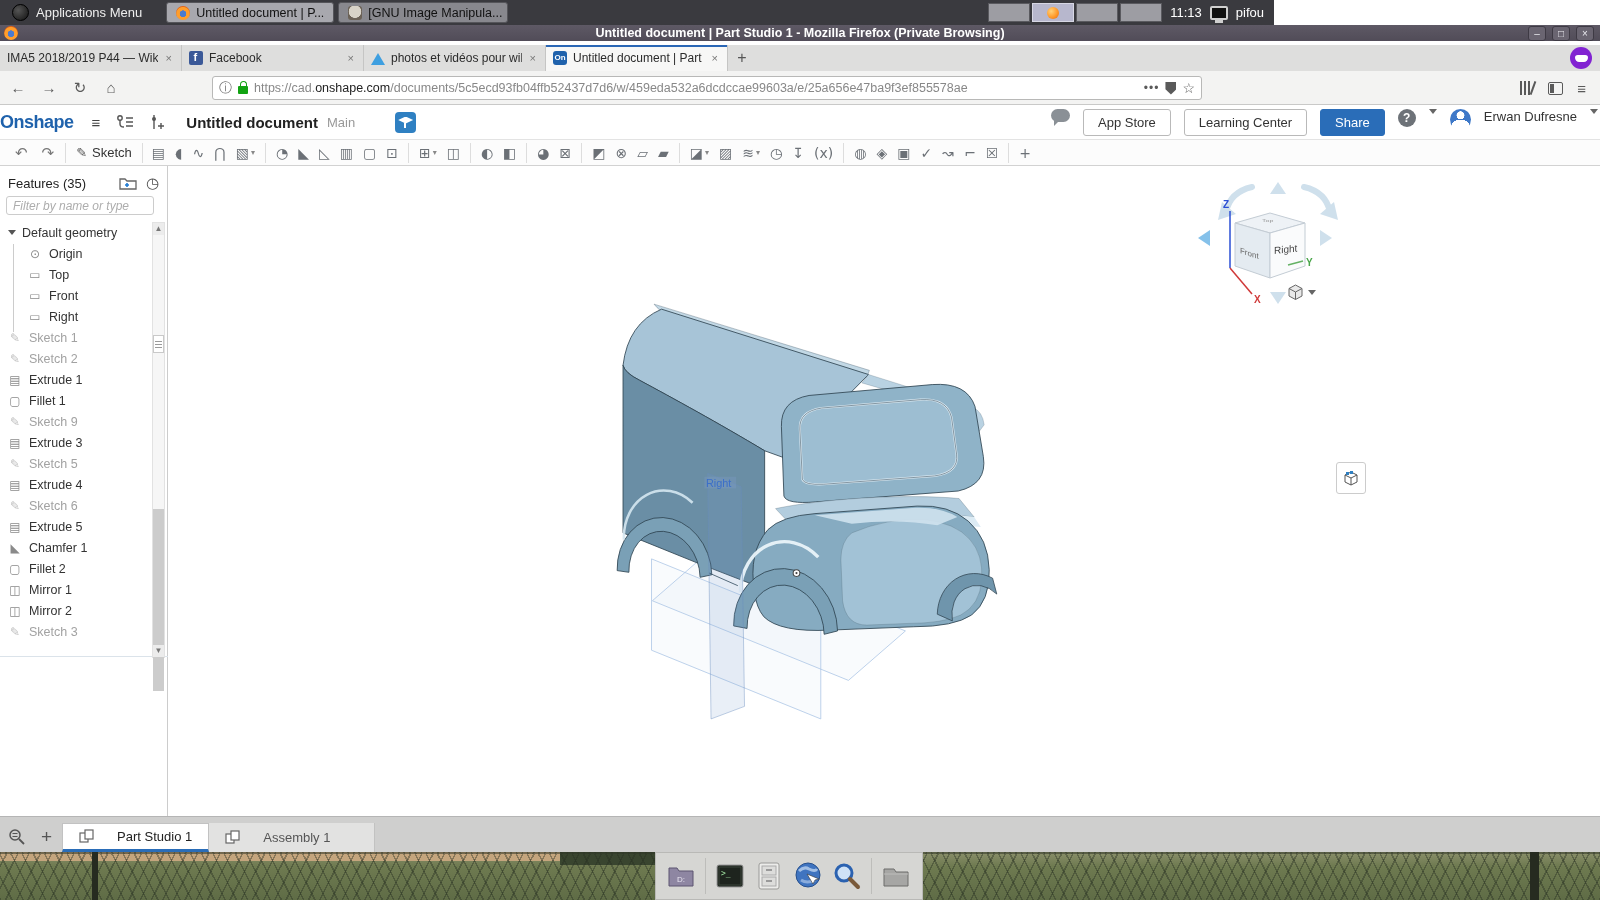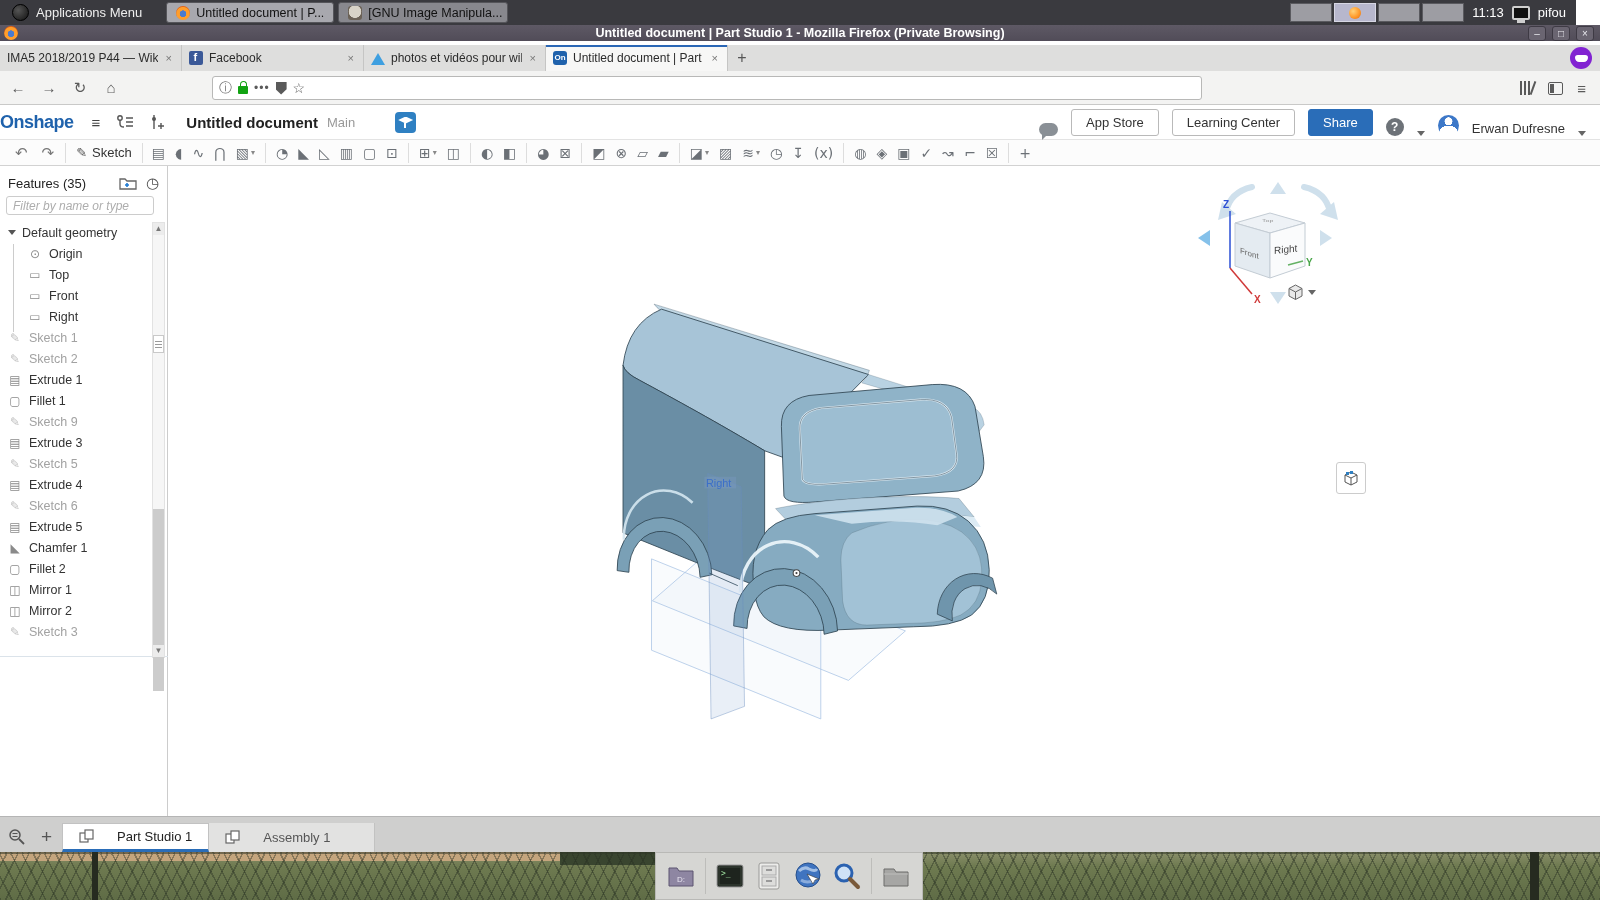--- a/index.html
+++ b/index.html
@@ -1,20 +1,20 @@
 <!DOCTYPE html>
 <html><head>
 <meta charset="utf-8">
 <style>
   *{box-sizing:border-box;margin:0;padding:0}
   body{margin:0;font-family:"Liberation Sans",sans-serif;background:#222}
   .screen{position:relative;width:1600px;height:900px;overflow:hidden;background:#fff}
 
   
-  .dpanel{position:absolute;left:0;top:0;width:1576px;height:25px;background:#3a3a3f;display:flex;align-items:center;color:#eee;font-size:13px}
+  .dpanel{position:absolute;left:0;top:0;width:1274px;height:25px;background:#3a3a3f;display:flex;align-items:center;color:#eee;font-size:13px}
   .appmenu{display:flex;align-items:center;gap:7px;padding:0 12px;height:100%}
   .appmenu .orb{width:17px;height:17px;border-radius:50%;background:radial-gradient(circle at 35% 35%,#555,#111);border:1px solid #000}
   .task-strip{display:flex;gap:4px;margin-left:12px}
   .taskbtn{display:flex;align-items:center;gap:6px;height:21px;padding:0 9px;border:1px solid #55555a;border-radius:3px;background:#88888e;color:#111;font-size:12.5px;max-width:170px;white-space:nowrap;overflow:hidden}
   .taskbtn.active{background:#a8a8ae}
   .tico{width:14px;height:14px;border-radius:50%;flex:none}
   .tico-ff{background:radial-gradient(circle at 50% 55%,#4a7bd0 0 30%,#ff9e2c 34% 60%,#e55e0e 70%)}
   .tico-gimp{border-radius:3px;background:radial-gradient(circle at 50% 40%,#d8d3c8 0 55%,#6b6257 60%)}
   .dright{margin-left:auto;display:flex;align-items:center;gap:8px;padding-right:6px}
   .pager{display:flex;gap:2px}
@@ -73,21 +73,21 @@
   
   .osheader{position:absolute;left:0;top:105px;width:1600px;height:35px;background:#fff;border-bottom:1px solid #e3e3e3;display:flex;align-items:center}
   .oslogo{color:#1f62ac;font-weight:bold;font-size:18px;margin-left:0;letter-spacing:-.5px}
   .oshico{color:#444;margin-left:18px;font-size:15px}
   .oshsvg{margin-left:16px}
   .osdoc{font-size:15px;font-weight:bold;color:#222;margin-left:22px}
   .osbranch{font-size:13px;color:#999;margin-left:9px}
   .learnbadge{width:21px;height:21px;border-radius:4px;background:#2f80c2;margin-left:40px;position:relative}
   .learnbadge:before{content:"";position:absolute;left:3px;top:5px;width:15px;height:7px;background:#fff;clip-path:polygon(50% 0,100% 50%,50% 100%,0 50%)}
   .learnbadge:after{content:"";position:absolute;left:9px;top:11px;width:2px;height:5px;background:#fff}
-  .osright{margin-left:auto;display:flex;align-items:flex-end;gap:13px;padding-right:14px}
+  .osright{margin-left:auto;display:flex;align-items:flex-start;gap:13px;padding-right:2px}
   .bubble{width:19px;height:13px;border-radius:7px;background:#8a9096;position:relative}
   .bubble:after{content:"";position:absolute;left:3px;bottom:-4px;border:4px solid transparent;border-top-color:#8a9096;border-left-color:#8a9096}
   .osbtn{height:27px;padding:0 14px;border:1px solid #b9b9b9;border-radius:3px;background:#fff;font-size:13px;color:#333;display:flex;align-items:center}
   .osbtn.primary{background:#2a6db8;border-color:#2a6db8;color:#fff}
   .helpc{width:18px;height:18px;border-radius:50%;background:#6d7278;color:#fff;font-size:12px;font-weight:bold;text-align:center;line-height:18px}
   .caret{width:0;height:0;border-left:4px solid transparent;border-right:4px solid transparent;border-top:5px solid #666}
   .avatar{width:21px;height:21px;border-radius:50%;background:radial-gradient(circle at 50% 30%,#fff 0 21%,transparent 23%),radial-gradient(ellipse 42% 30% at 50% 80%,#fff 0 99%,transparent 100%),#3d78c8}
   .osuser{font-size:13px;color:#333}
 
   
@@ -233,20 +233,21 @@
   </div>
 
   <div class="navbar">
     <span class="navico">←</span>
     <span class="navico">→</span>
     <span class="navico">↻</span>
     <span class="navico">⌂</span>
     <div class="urlbar">
       <span class="uinfo">ⓘ</span>
       <span class="ulock"></span>
+      <span class="urltxt"><span>https://cad.</span><span class="host">onshape.com</span><span>/documents/5c5ecd93fb04ffb52437d7d6/w/459eda532a6dcdccae99603a/e/25a656e47ba9f3ef855578ae</span></span>
       <span class="uact">•••</span>
       <span class="ushield"></span>
       <span class="ustar">☆</span>
     </div>
     <div class="navright">
       <span class="lib">
           <i></i>
           <i></i>
           <i></i>
           <i class="sl"></i>

